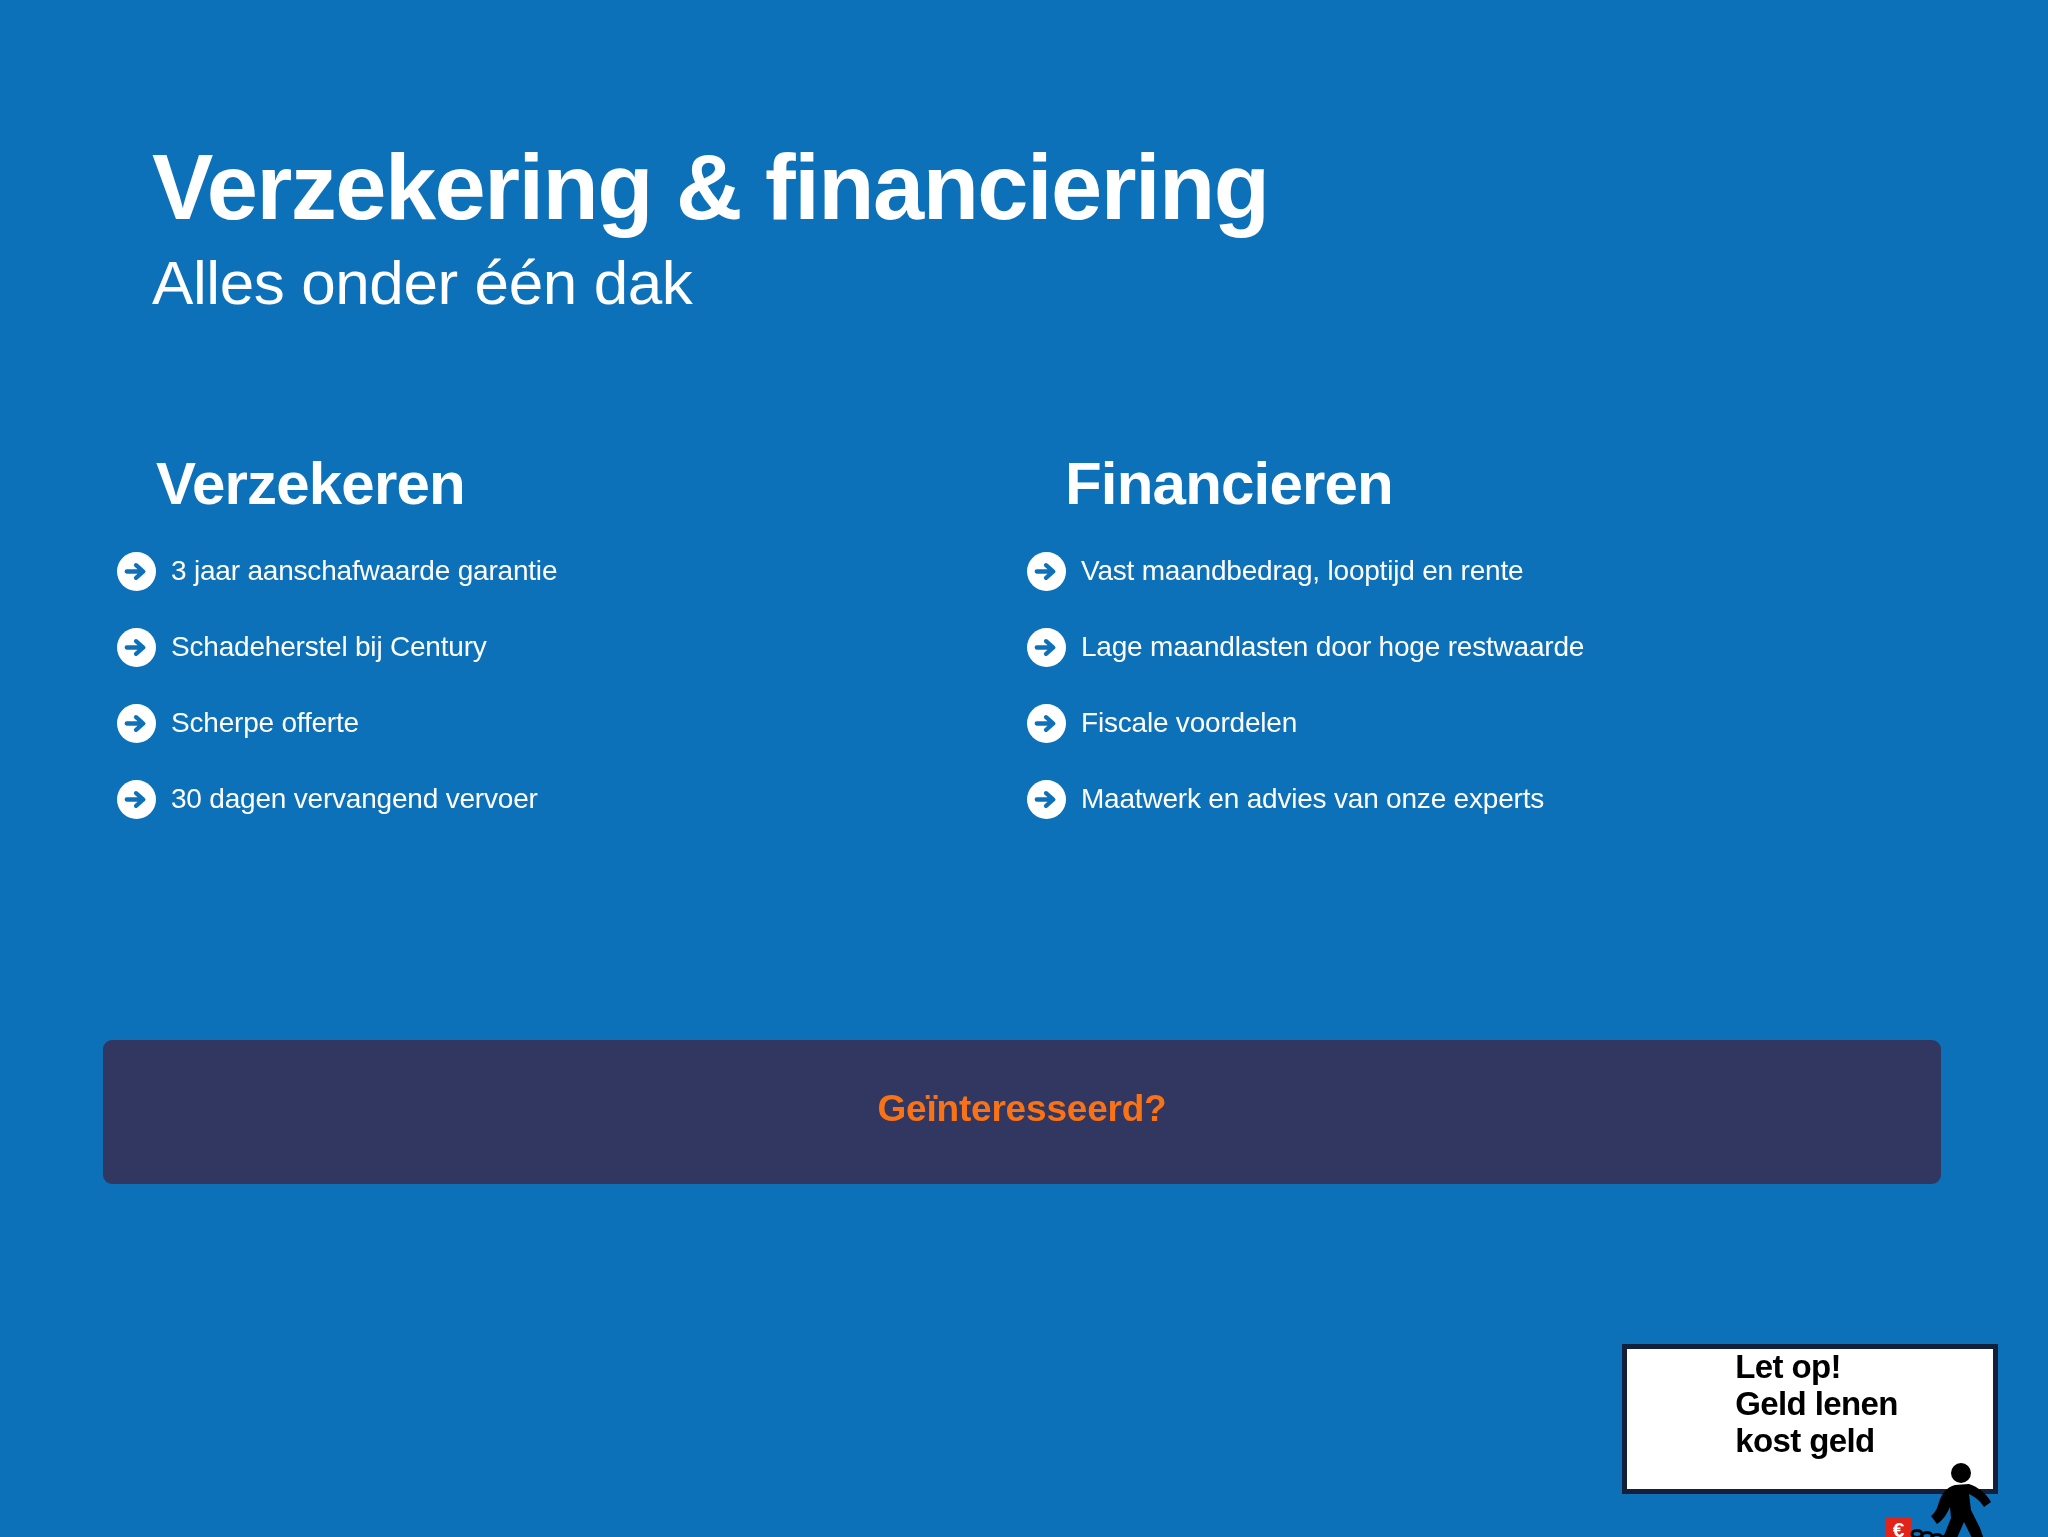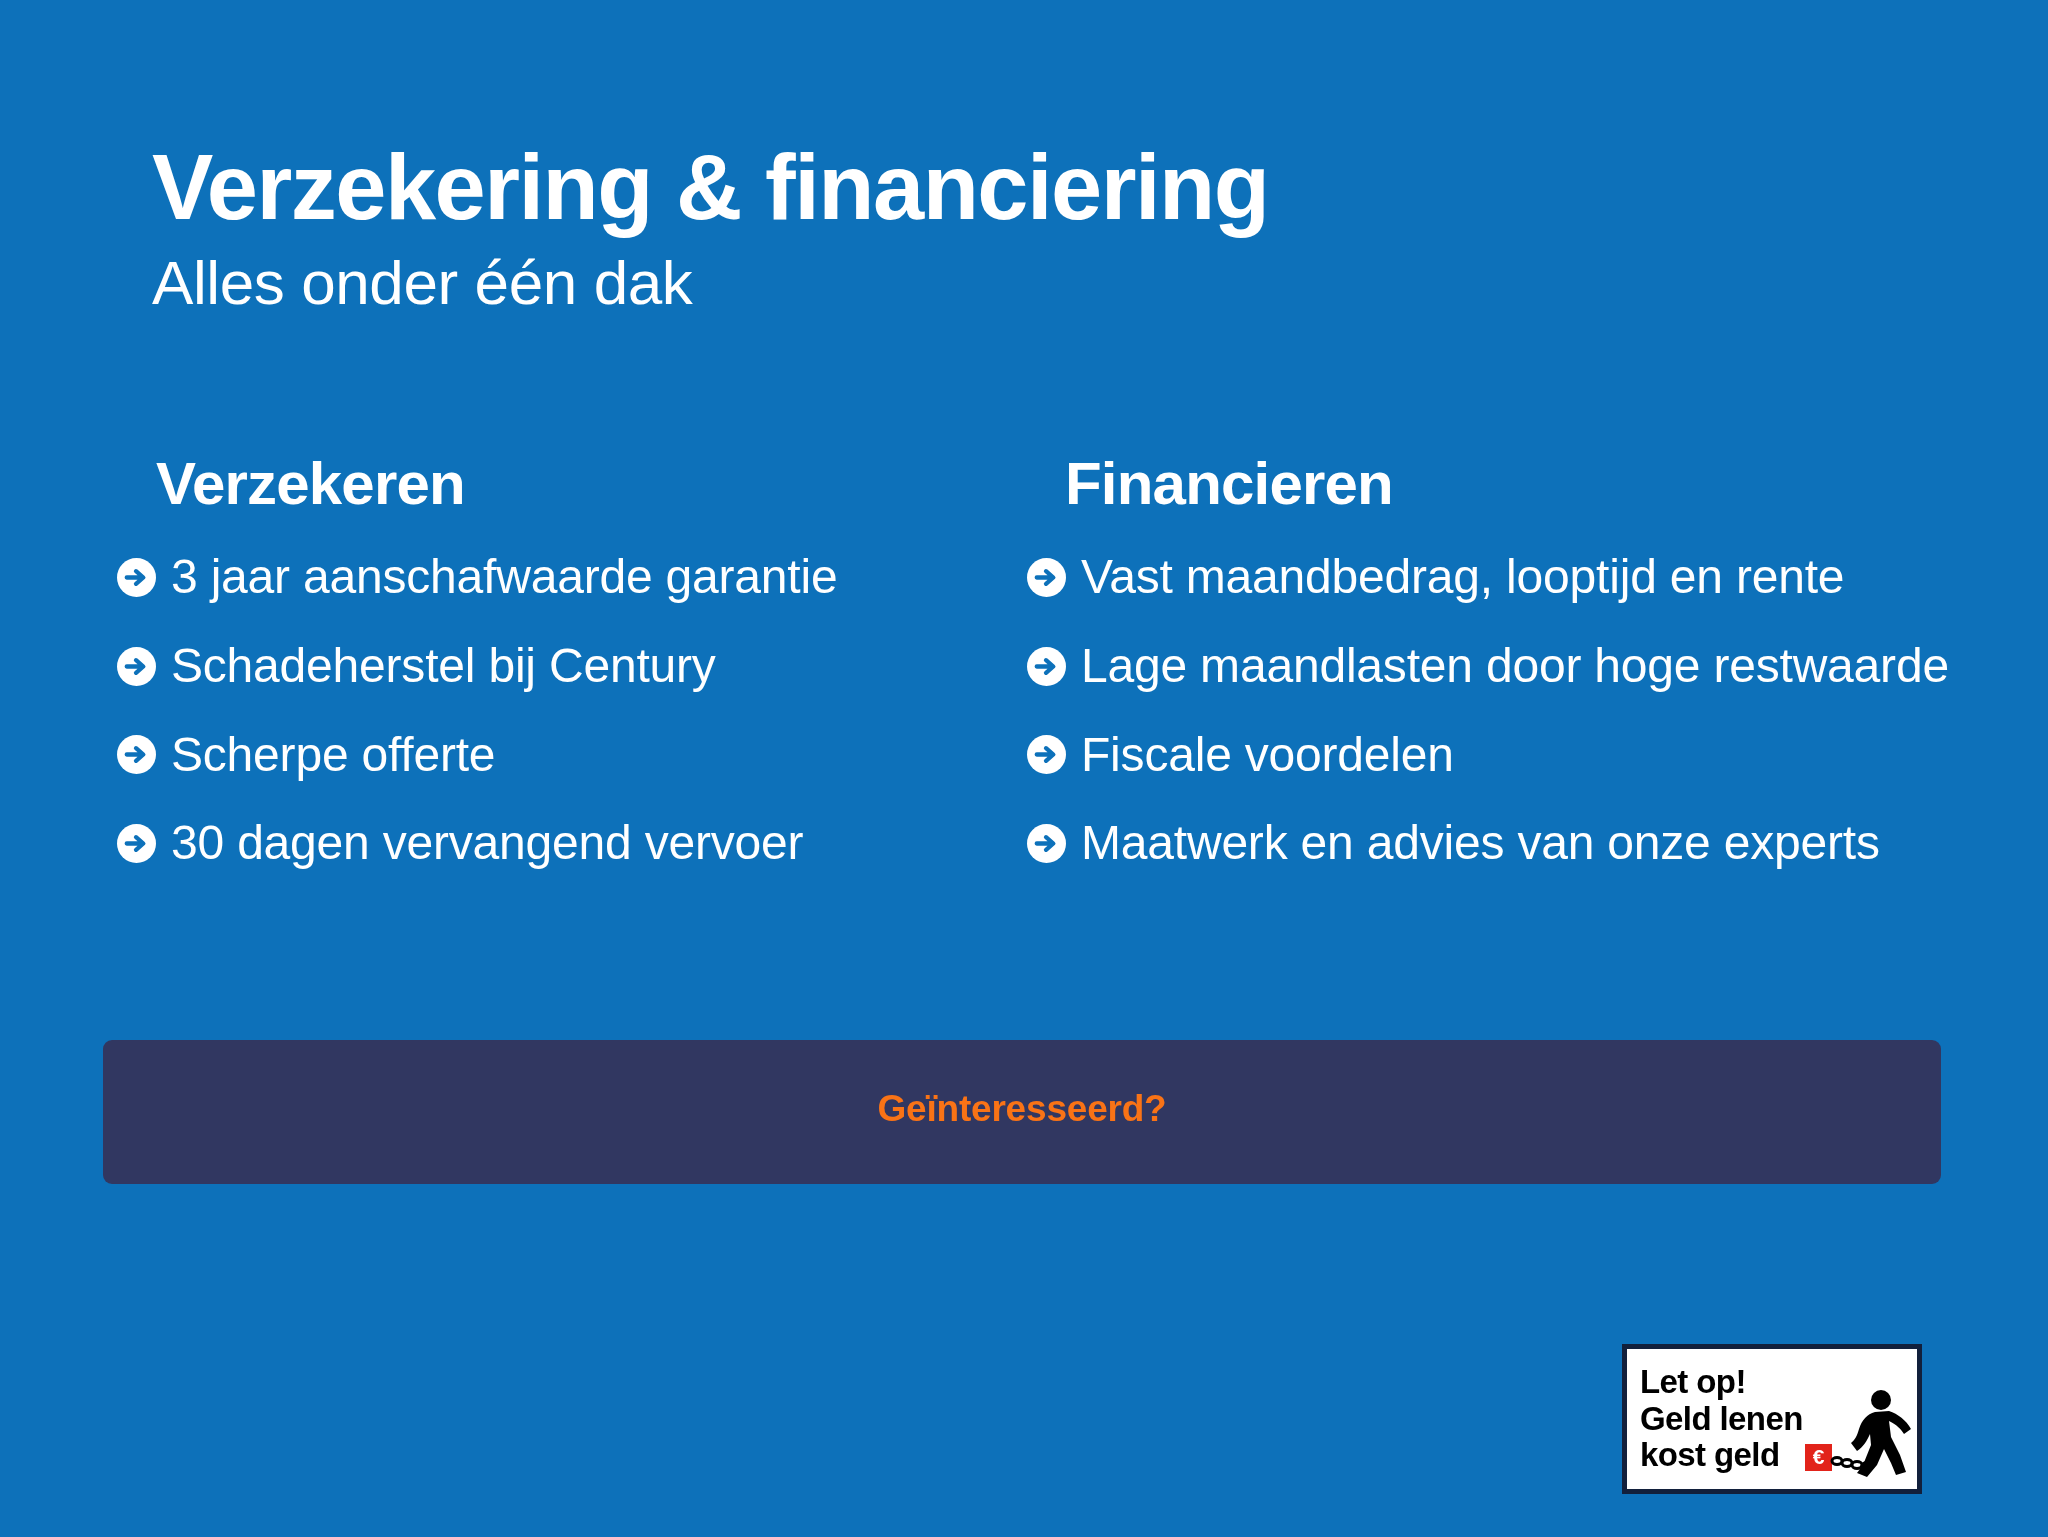--- a/index.html
+++ b/index.html
@@ -91,21 +91,21 @@
     flex: 0 0 auto;
     width: 39px;
     height: 39px;
     margin-right: 15px;
     margin-left: -39px;
     display: block;
   }
   .column.right .bullet-icon { margin-left: -38px; }
 
   .bullet-text {
-    font-size: 48px;
+    font-size: 28px;
     font-weight: 300;
     color: #ffffff;
     line-height: 1.1;
     letter-spacing: -0.2px;
     white-space: nowrap;
   }
 
   
   .cta {
     position: absolute;
@@ -149,26 +149,27 @@
     font-weight: 300;
     color: #ffffff;
     letter-spacing: -1.5px;
     line-height: 1;
   }
 
   .warning-box {
     position: absolute;
     left: 1622px;
     top: 1344px;
-    width: 300px;
+    width: 376px;
     height: 150px;
     background: #ffffff;
     border: 5px solid #12203c;
     box-sizing: border-box;
     display: flex;
+    flex-direction: column;
     align-items: center;
     padding: 0 0 0 13px;
   }
   .warning-lines {
     display: flex;
     flex-direction: column;
     justify-content: center;
   }
   .warning-line {
     font-size: 33px;

